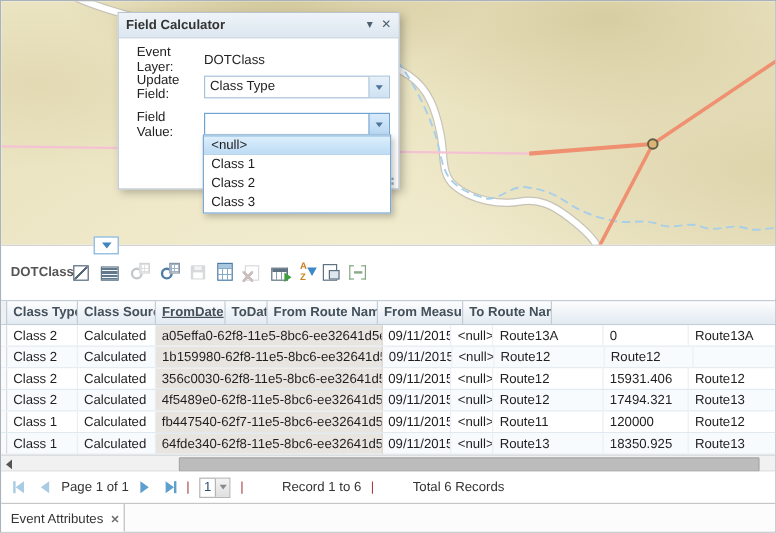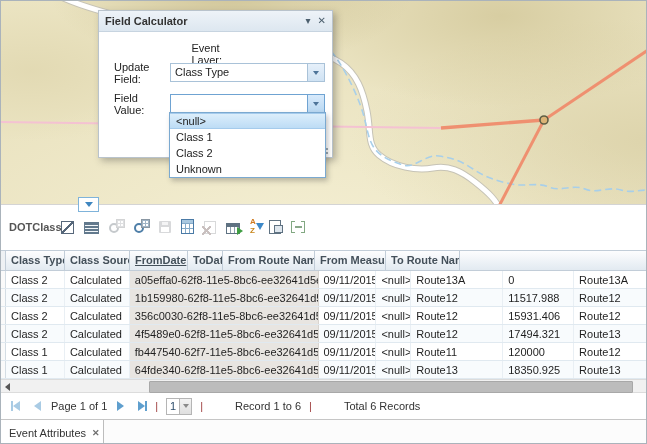--- a/index.html
+++ b/index.html
@@ -17,21 +17,21 @@
   #map svg{position:absolute;left:0;top:0;}
 
   
   #dialog{position:absolute;left:97px;top:9px;width:233px;height:146px;background:#fff;
     border:1px solid #b9c3cc;box-shadow:3px 3px 7px rgba(60,60,60,.35);z-index:20;font-size:11px;color:#222;}
   #dlg-title{position:absolute;left:0;top:0;right:0;height:21px;background:linear-gradient(#eef3f8,#dde7f0);
     border-bottom:1px solid #c7d4e0;display:flex;align-items:center;padding:0 6px;box-sizing:border-box;}
   #dlg-title .t{font-weight:bold;color:#333;flex:1;}
   .dlg-ico{color:#4c5f6e;font-size:10px;margin-left:7px;cursor:pointer;line-height:10px;}
   .dlg-row{position:absolute;left:15px;right:7px;display:flex;align-items:center;}
-  .dlg-row1{top:31px;height:16px;flex-direction:column;}
+  .dlg-row1{top:31px;height:16px;}
   .dlg-row2{top:52px;height:19px;}
   .dlg-row3{top:83px;height:19px;}
   .dlg-label{width:56px;color:#222;}
   .dlg-value{color:#222;}
   .combo{flex:1;height:19px;border:1px solid #a9c2d8;background:#fff;display:flex;box-sizing:border-box;cursor:pointer;}
   .combo .cval{flex:1;padding:2px 4px 0 4px;white-space:nowrap;overflow:hidden;}
   .combo .cbtn{width:16px;background:linear-gradient(#e6f0fa,#cfe2f3);border-left:1px solid #a9c2d8;
     display:flex;align-items:center;justify-content:center;}
   .combo.focused{border-color:#6fa3d2;}
   .combo.focused .cbtn{background:linear-gradient(#d8eafb,#b9d8f2);border-left-color:#6fa3d2;}
@@ -184,21 +184,21 @@
           </span>
       </div>
     </div>
     <span id="dlg-grip"></span>
   </div>
 
   <ul id="fv-list">
       <li class="sel">&lt;null&gt;</li>
       <li>Class 1</li>
       <li>Class 2</li>
-      <li>Unknown</li>
+      <li>Class 3</li>
     </ul>
 
   <div id="collapse-btn">
     <span class="tri"></span>
   </div>
 
   <div id="toolbar">
     <span id="tb-layer">DOTClass</span>
     <div id="tb-icons">
         <span class="tb-icon i-select-records"></span>
@@ -241,21 +241,20 @@
         <span class="g-cell" style="width: 74px;">Route13A</span>
       </div>
       <div class="g-row alt">
         <span class="g-gutter"></span>
         <span class="g-cell" style="width: 59px;">Class 2</span>
         <span class="g-cell" style="width: 65px;">Calculated</span>
         <span class="g-cell c-eventid" style="width: 189px;">1b159980-62f8-11e5-8bc6-ee32641d5ec9</span>
         <span class="g-cell" style="width: 58px;">09/11/2015</span>
         <span class="g-cell" style="width: 35px;">&lt;null&gt;</span>
         <span class="g-cell" style="width: 92px;">Route12</span>
-        <span class="g-cell" style="width: 71px;">11517.988</span>
         <span class="g-cell" style="width: 74px;">Route12</span>
       </div>
       <div class="g-row">
         <span class="g-gutter"></span>
         <span class="g-cell" style="width: 59px;">Class 2</span>
         <span class="g-cell" style="width: 65px;">Calculated</span>
         <span class="g-cell c-eventid" style="width: 189px;">356c0030-62f8-11e5-8bc6-ee32641d5ec9</span>
         <span class="g-cell" style="width: 58px;">09/11/2015</span>
         <span class="g-cell" style="width: 35px;">&lt;null&gt;</span>
         <span class="g-cell" style="width: 92px;">Route12</span>

